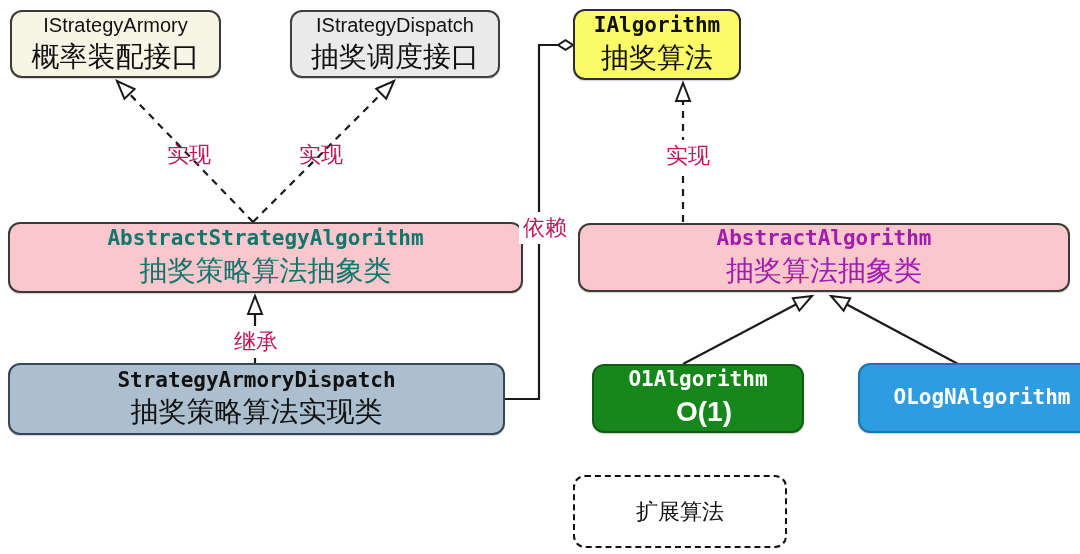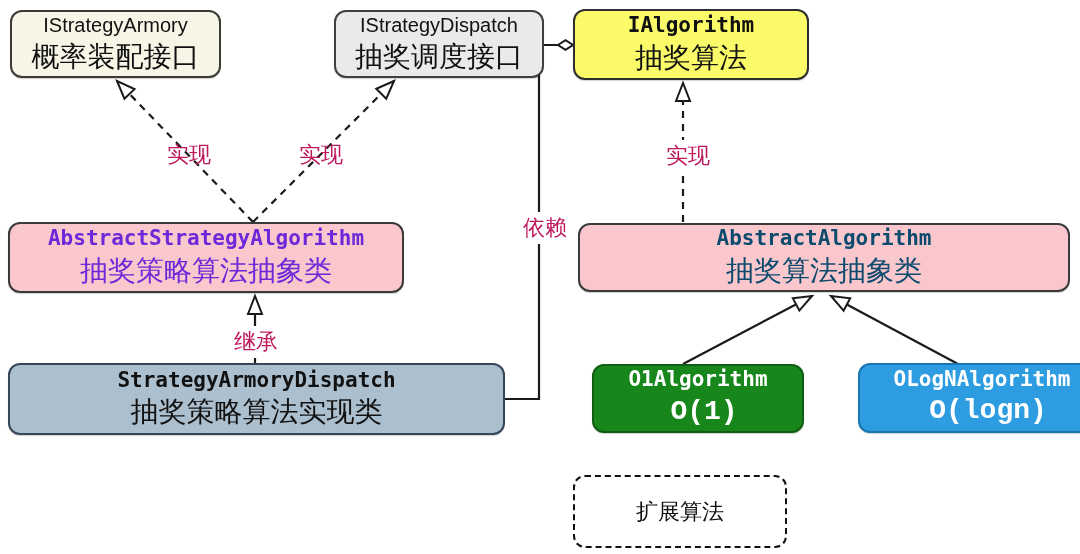--- a/index.html
+++ b/index.html
@@ -7,21 +7,21 @@
          font-family:"Liberation Sans","DejaVu Sans",sans-serif;}
   #wires{position:absolute;left:0;top:0;z-index:0;}
   .node{position:absolute;z-index:1;border:2px solid #333;border-radius:12px;
         display:flex;flex-direction:column;align-items:center;justify-content:center;
         line-height:1.32;box-shadow:0 1px 1px rgba(0,0,0,0.18);box-sizing:border-box;}
   .node .title{font-family:"DejaVu Sans Mono","Liberation Mono",monospace;
                font-weight:bold;font-size:21px;white-space:nowrap;}
   .node.sans .title{font-family:"Liberation Sans","DejaVu Sans",sans-serif;
                font-weight:400;font-size:20px;}
   .node .subtitle{font-size:28px;white-space:nowrap;}
-  .node.mono-sub .subtitle{font-family:Liberation Mono, monospace;
+  .node.mono-sub .subtitle{font-family:Liberation Sans, sans-serif;
                font-weight:bold;margin-left:12px;}
   .edge-label{position:absolute;z-index:2;transform:translate(-50%,-50%);
               font-size:22px;color:#be185d;white-space:nowrap;padding:1px 4px;}
   .edge-label.on-line{background:#ffffff;}
   .ext-box{position:absolute;z-index:1;border:2.5px dashed #111;border-radius:12px;
            display:flex;align-items:center;justify-content:center;box-sizing:border-box;
            font-size:22px;color:#111;background:#fff;}
 </style>
 </head>
 <body>
@@ -49,53 +49,52 @@
     <path d="M683,364 L812,296" fill="none" stroke="#1a1a1a" stroke-width="2.2" marker-end="url(#tri)"></path>
 
     <path d="M958,364 L831,296" fill="none" stroke="#1a1a1a" stroke-width="2.2" marker-end="url(#tri)"></path>
   </svg>
 
   <div class="node sans" style="left: 10px; top: 10px; width: 211px; height: 68px; background-color: rgb(247, 245, 230); border-color: rgb(59, 59, 51); color: rgb(17, 17, 17);">
     <div class="title">IStrategyArmory</div>
     <div class="subtitle">概率装配接口</div>
   </div>
 
-  <div class="node sans" style="left: 290px; top: 10px; width: 210px; height: 68px; background-color: rgb(234, 234, 234); border-color: rgb(63, 63, 63); color: rgb(17, 17, 17); margin-left: 44px;">
+  <div class="node sans" style="left: 290px; top: 10px; width: 210px; height: 68px; background-color: rgb(234, 234, 234); border-color: rgb(63, 63, 63); color: rgb(17, 17, 17);">
     <div class="title">IStrategyDispatch</div>
     <div class="subtitle">抽奖调度接口</div>
   </div>
 
-  <div class="node" style="left: 573px; top: 9px; width: 236px; height: 71px; background-color: rgb(251, 251, 105); border-color: rgb(46, 46, 46); color: rgb(17, 17, 17);">
+  <div class="node" style="left: 573px; top: 9px; width: 168px; height: 71px; background-color: rgb(251, 251, 105); border-color: rgb(46, 46, 46); color: rgb(17, 17, 17);">
     <div class="title">IAlgorithm</div>
     <div class="subtitle">抽奖算法</div>
   </div>
 
-  <div class="node" style="left: 8px; top: 222px; width: 396px; height: 71px; background-color: rgb(249, 199, 204); border-color: rgb(58, 58, 58); color: #6d28d9;">
+  <div class="node" style="left: 8px; top: 222px; width: 515px; height: 71px; background-color: rgb(249, 199, 204); border-color: rgb(58, 58, 58); color: #0f766e;">
     <div class="title">AbstractStrategyAlgorithm</div>
     <div class="subtitle">抽奖策略算法抽象类</div>
   </div>
 
-  <div class="node" style="left: 578px; top: 223px; width: 492px; height: 69px; background-color: rgb(249, 199, 204); border-color: rgb(58, 58, 58); color: #0c4a6e;">
+  <div class="node" style="left: 578px; top: 223px; width: 492px; height: 69px; background-color: rgb(249, 199, 204); border-color: rgb(58, 58, 58); color: #a21caf;">
     <div class="title">AbstractAlgorithm</div>
     <div class="subtitle">抽奖算法抽象类</div>
   </div>
 
   <div class="node" style="left: 8px; top: 363px; width: 497px; height: 72px; background-color: rgb(172, 191, 206); border-color: rgb(54, 71, 90); color: rgb(17, 17, 17);">
     <div class="title">StrategyArmoryDispatch</div>
     <div class="subtitle">抽奖策略算法实现类</div>
   </div>
 
   <div class="node mono-sub" style="left: 592px; top: 364px; width: 212px; height: 69px; background-color: rgb(23, 135, 27); border-color: rgb(17, 94, 19); color: rgb(255, 255, 255);">
     <div class="title">O1Algorithm</div>
     <div class="subtitle">O(1)</div>
   </div>
 
   <div class="node mono-sub" style="left: 858px; top: 363px; width: 248px; height: 70px; background-color: rgb(45, 156, 224); border-color: rgb(26, 118, 176); color: rgb(255, 255, 255);">
     <div class="title">OLogNAlgorithm</div>
-    <div class="subtitle">O(logn)</div>
   </div>
 
   <div class="ext-box" style="left:573px;top:475px;width:214px;height:73px;">
     <span>扩展算法</span>
   </div>
 
   <div class="edge-label" style="left:189px;top:155px;">实现</div>
   <div class="edge-label" style="left:321px;top:155px;">实现</div>
   <div class="edge-label on-line" style="left:688px;top:156px;">实现</div>
   <div class="edge-label on-line" style="left:256px;top:342px;">继承</div>

